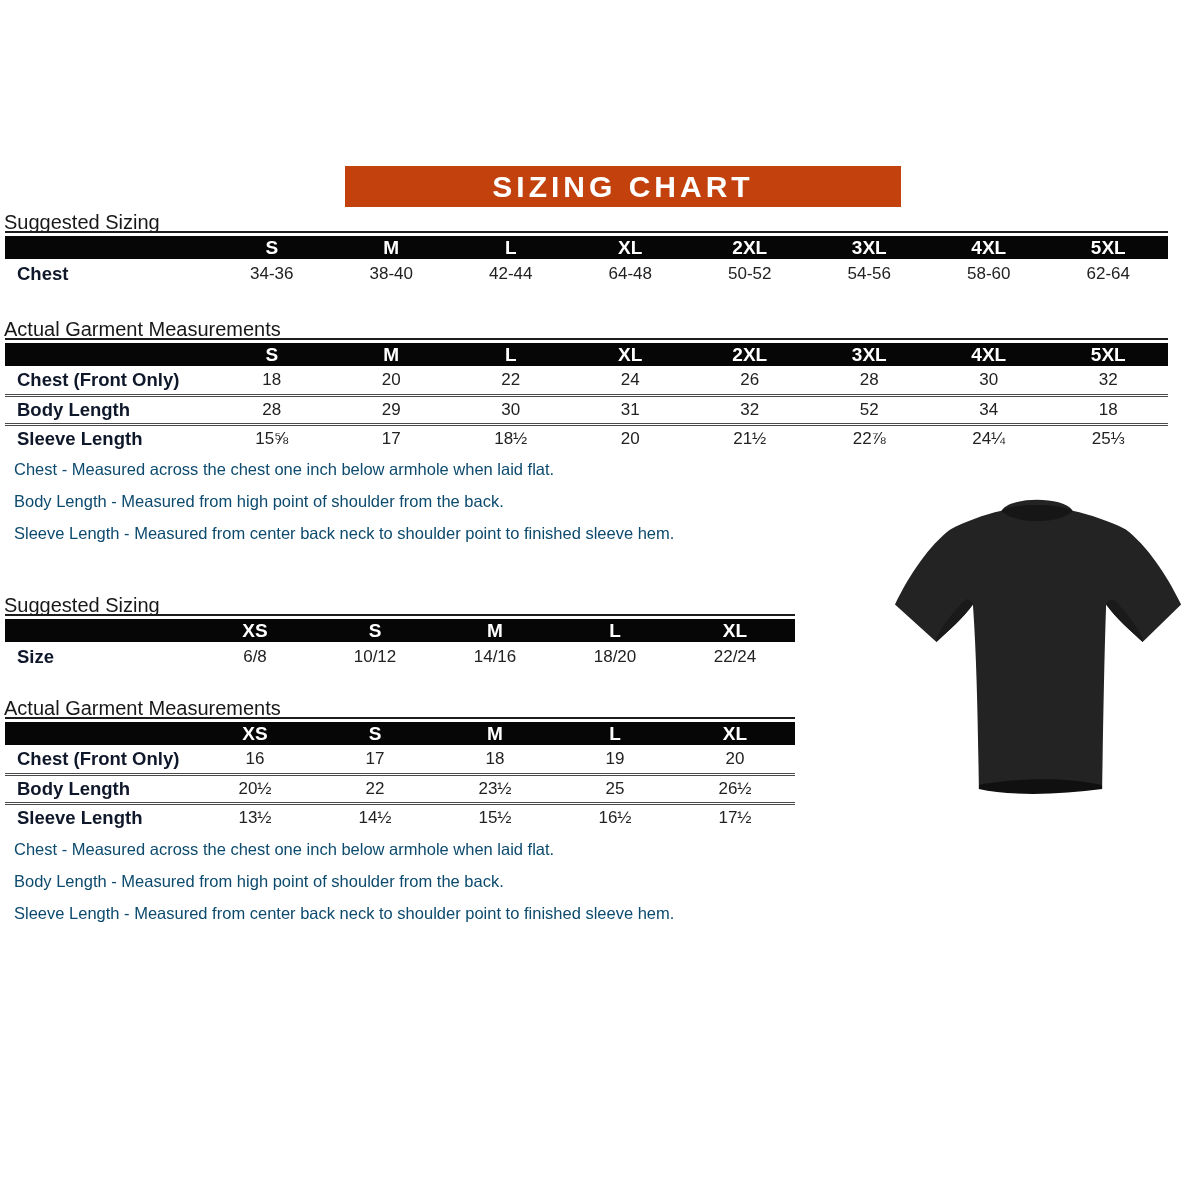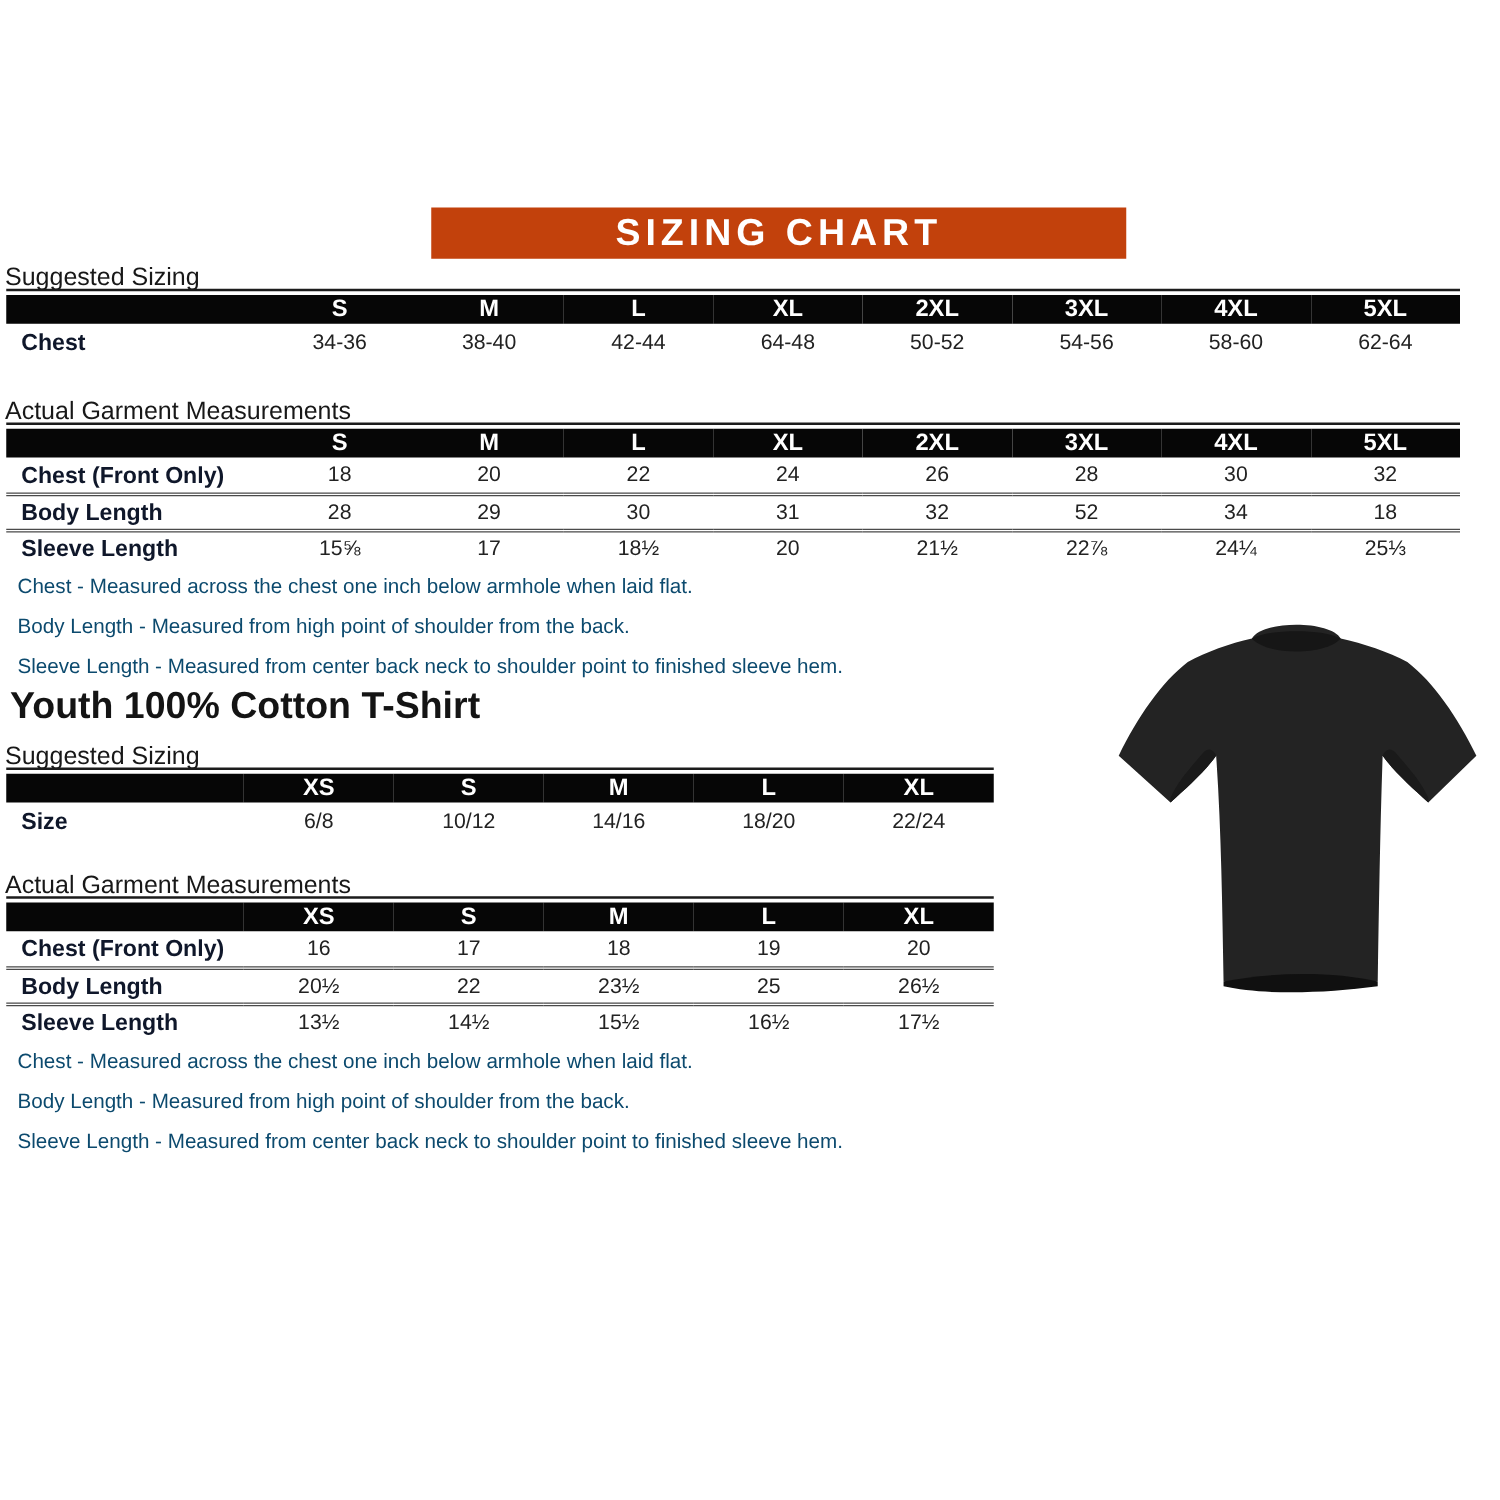--- a/index.html
+++ b/index.html
@@ -141,21 +141,20 @@
         </tbody>
       </table>
     </div>
 
   <div class="notes" style="top:458px">
     <div>Chest - Measured across the chest one inch below armhole when laid flat.</div>
     <div>Body Length - Measured from high point of shoulder from the back.</div>
     <div>Sleeve Length - Measured from center back neck to shoulder point to finished sleeve hem.</div>
   </div>
 
-  <div class="youth-title">Youth 100% Cotton T-Shirt</div>
 
   <div class="sec-label" style="top:594px">Suggested Sizing</div>
   <div class="tblwrap" style="top:614px;width:790px">
       <table>
         <colgroup>
           <col style="width: 190px;">
           <col>
           <col>
           <col>
           <col>

